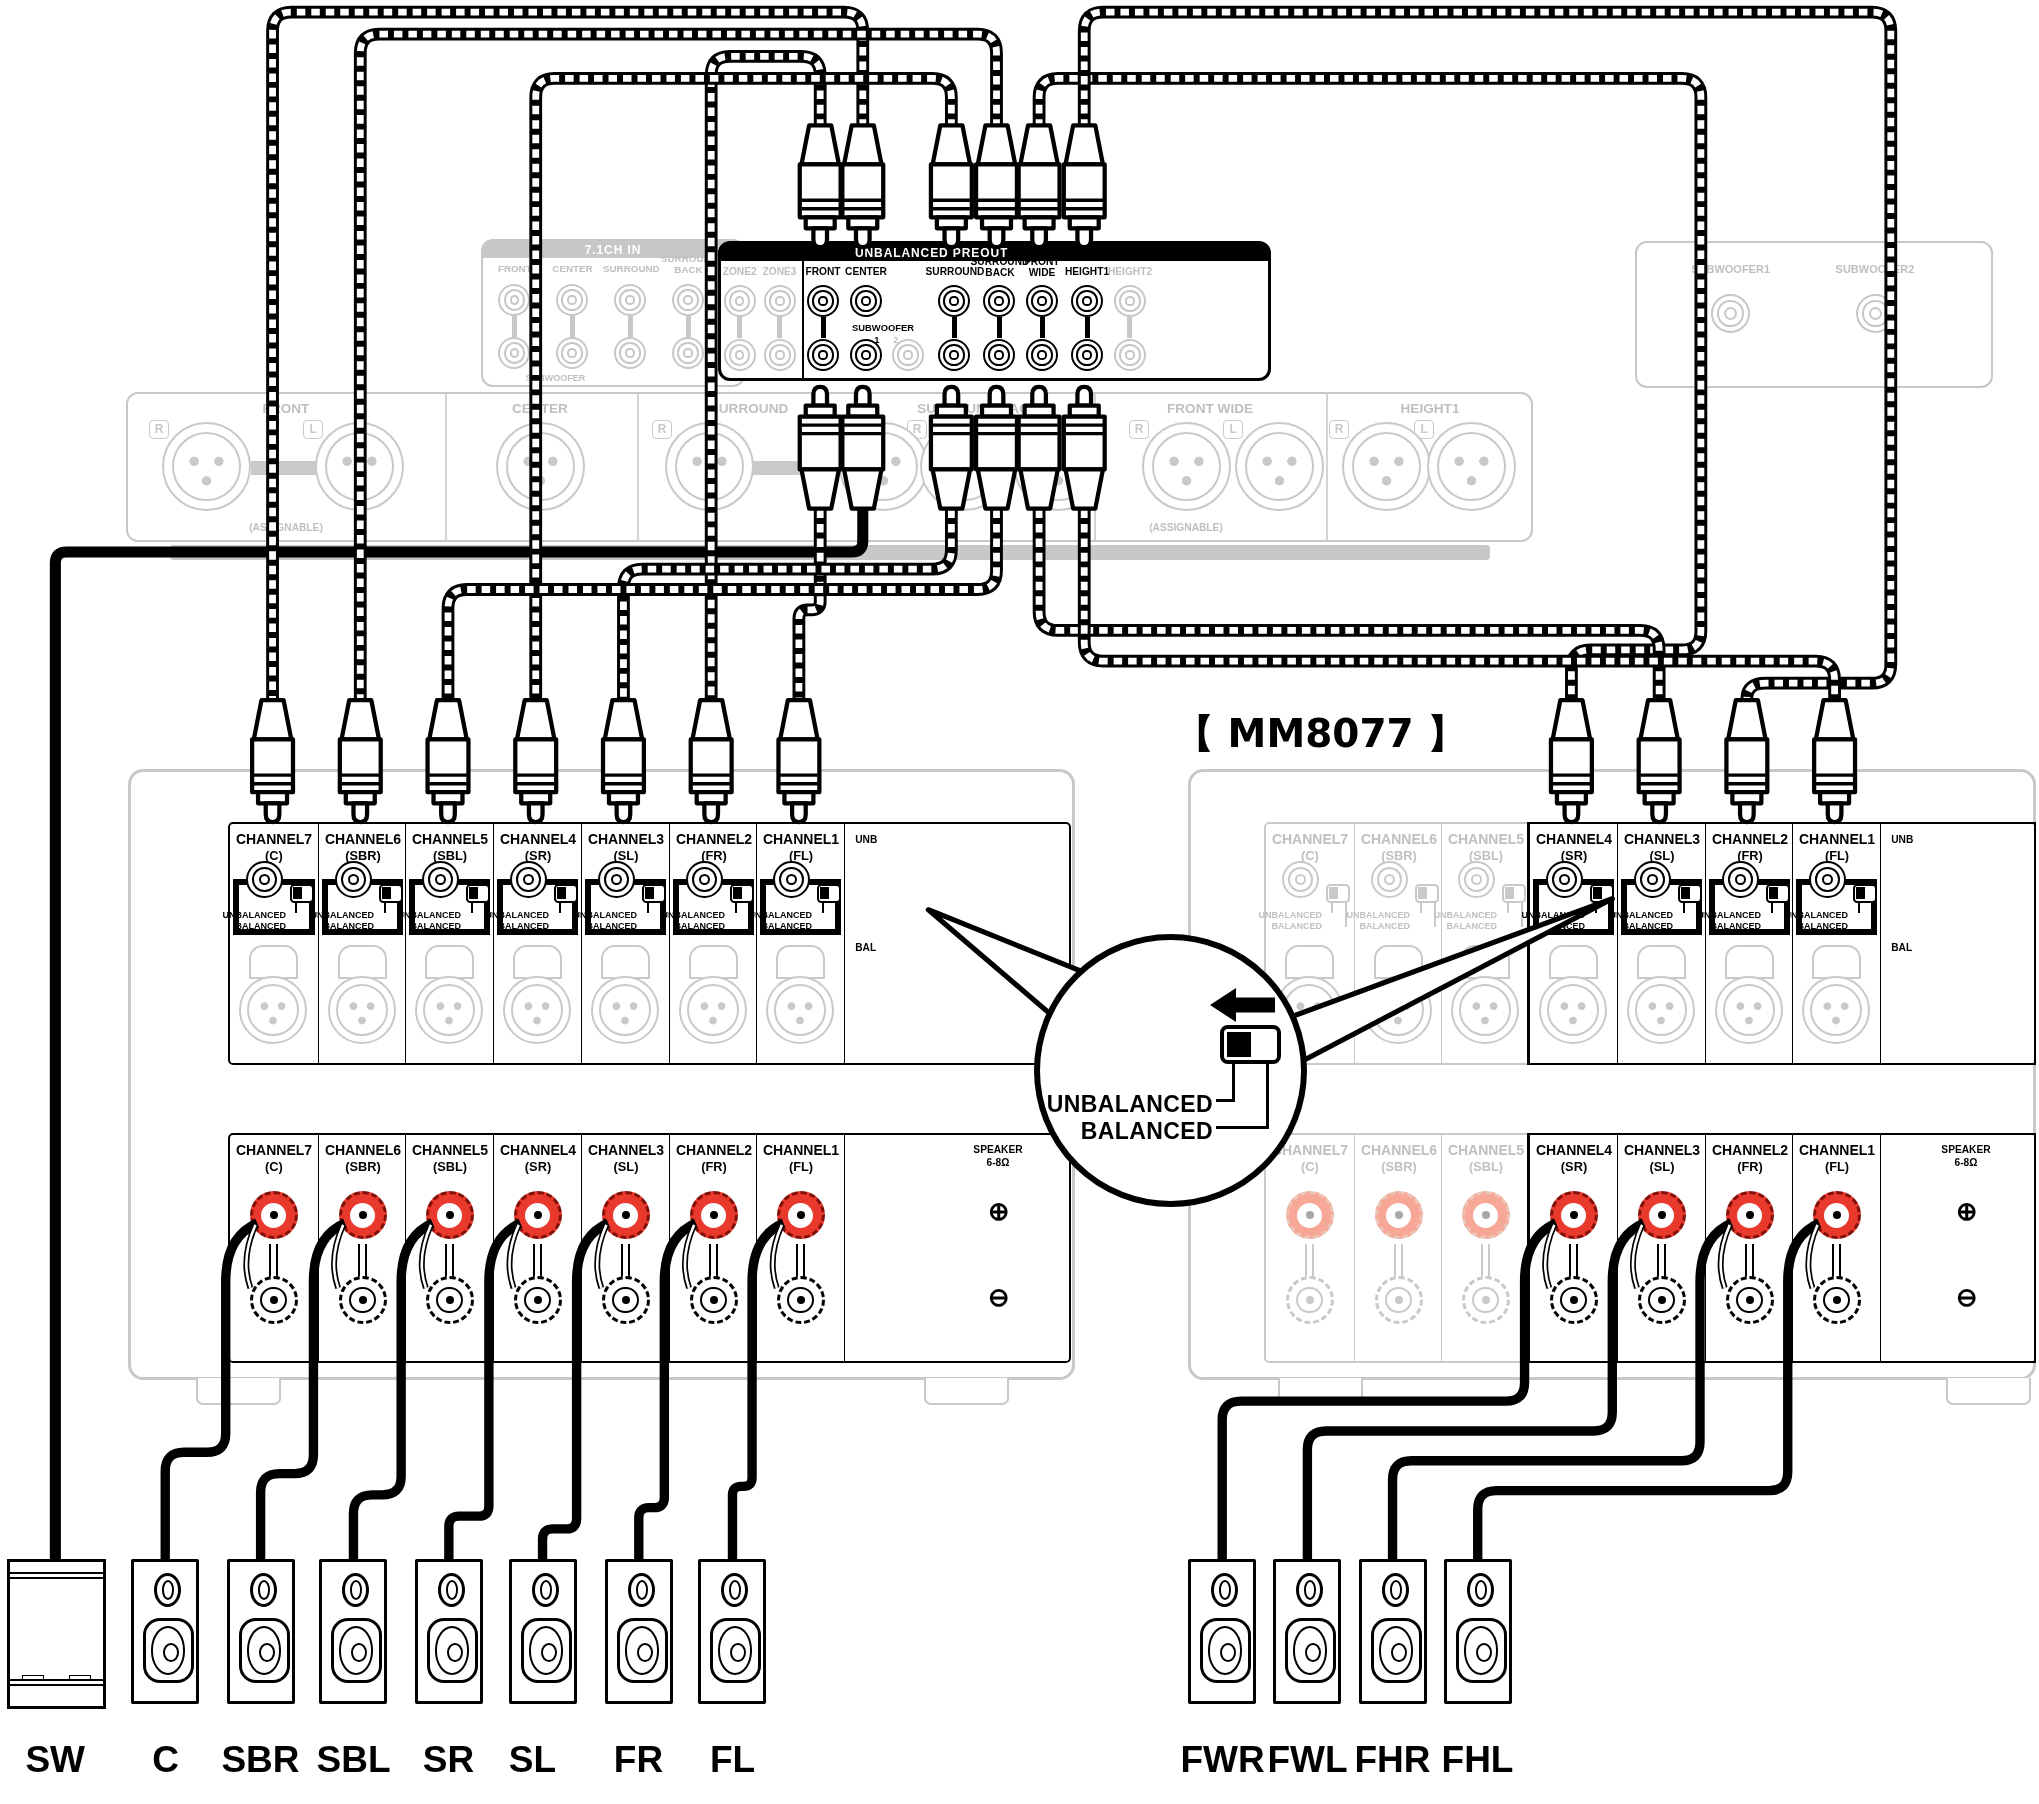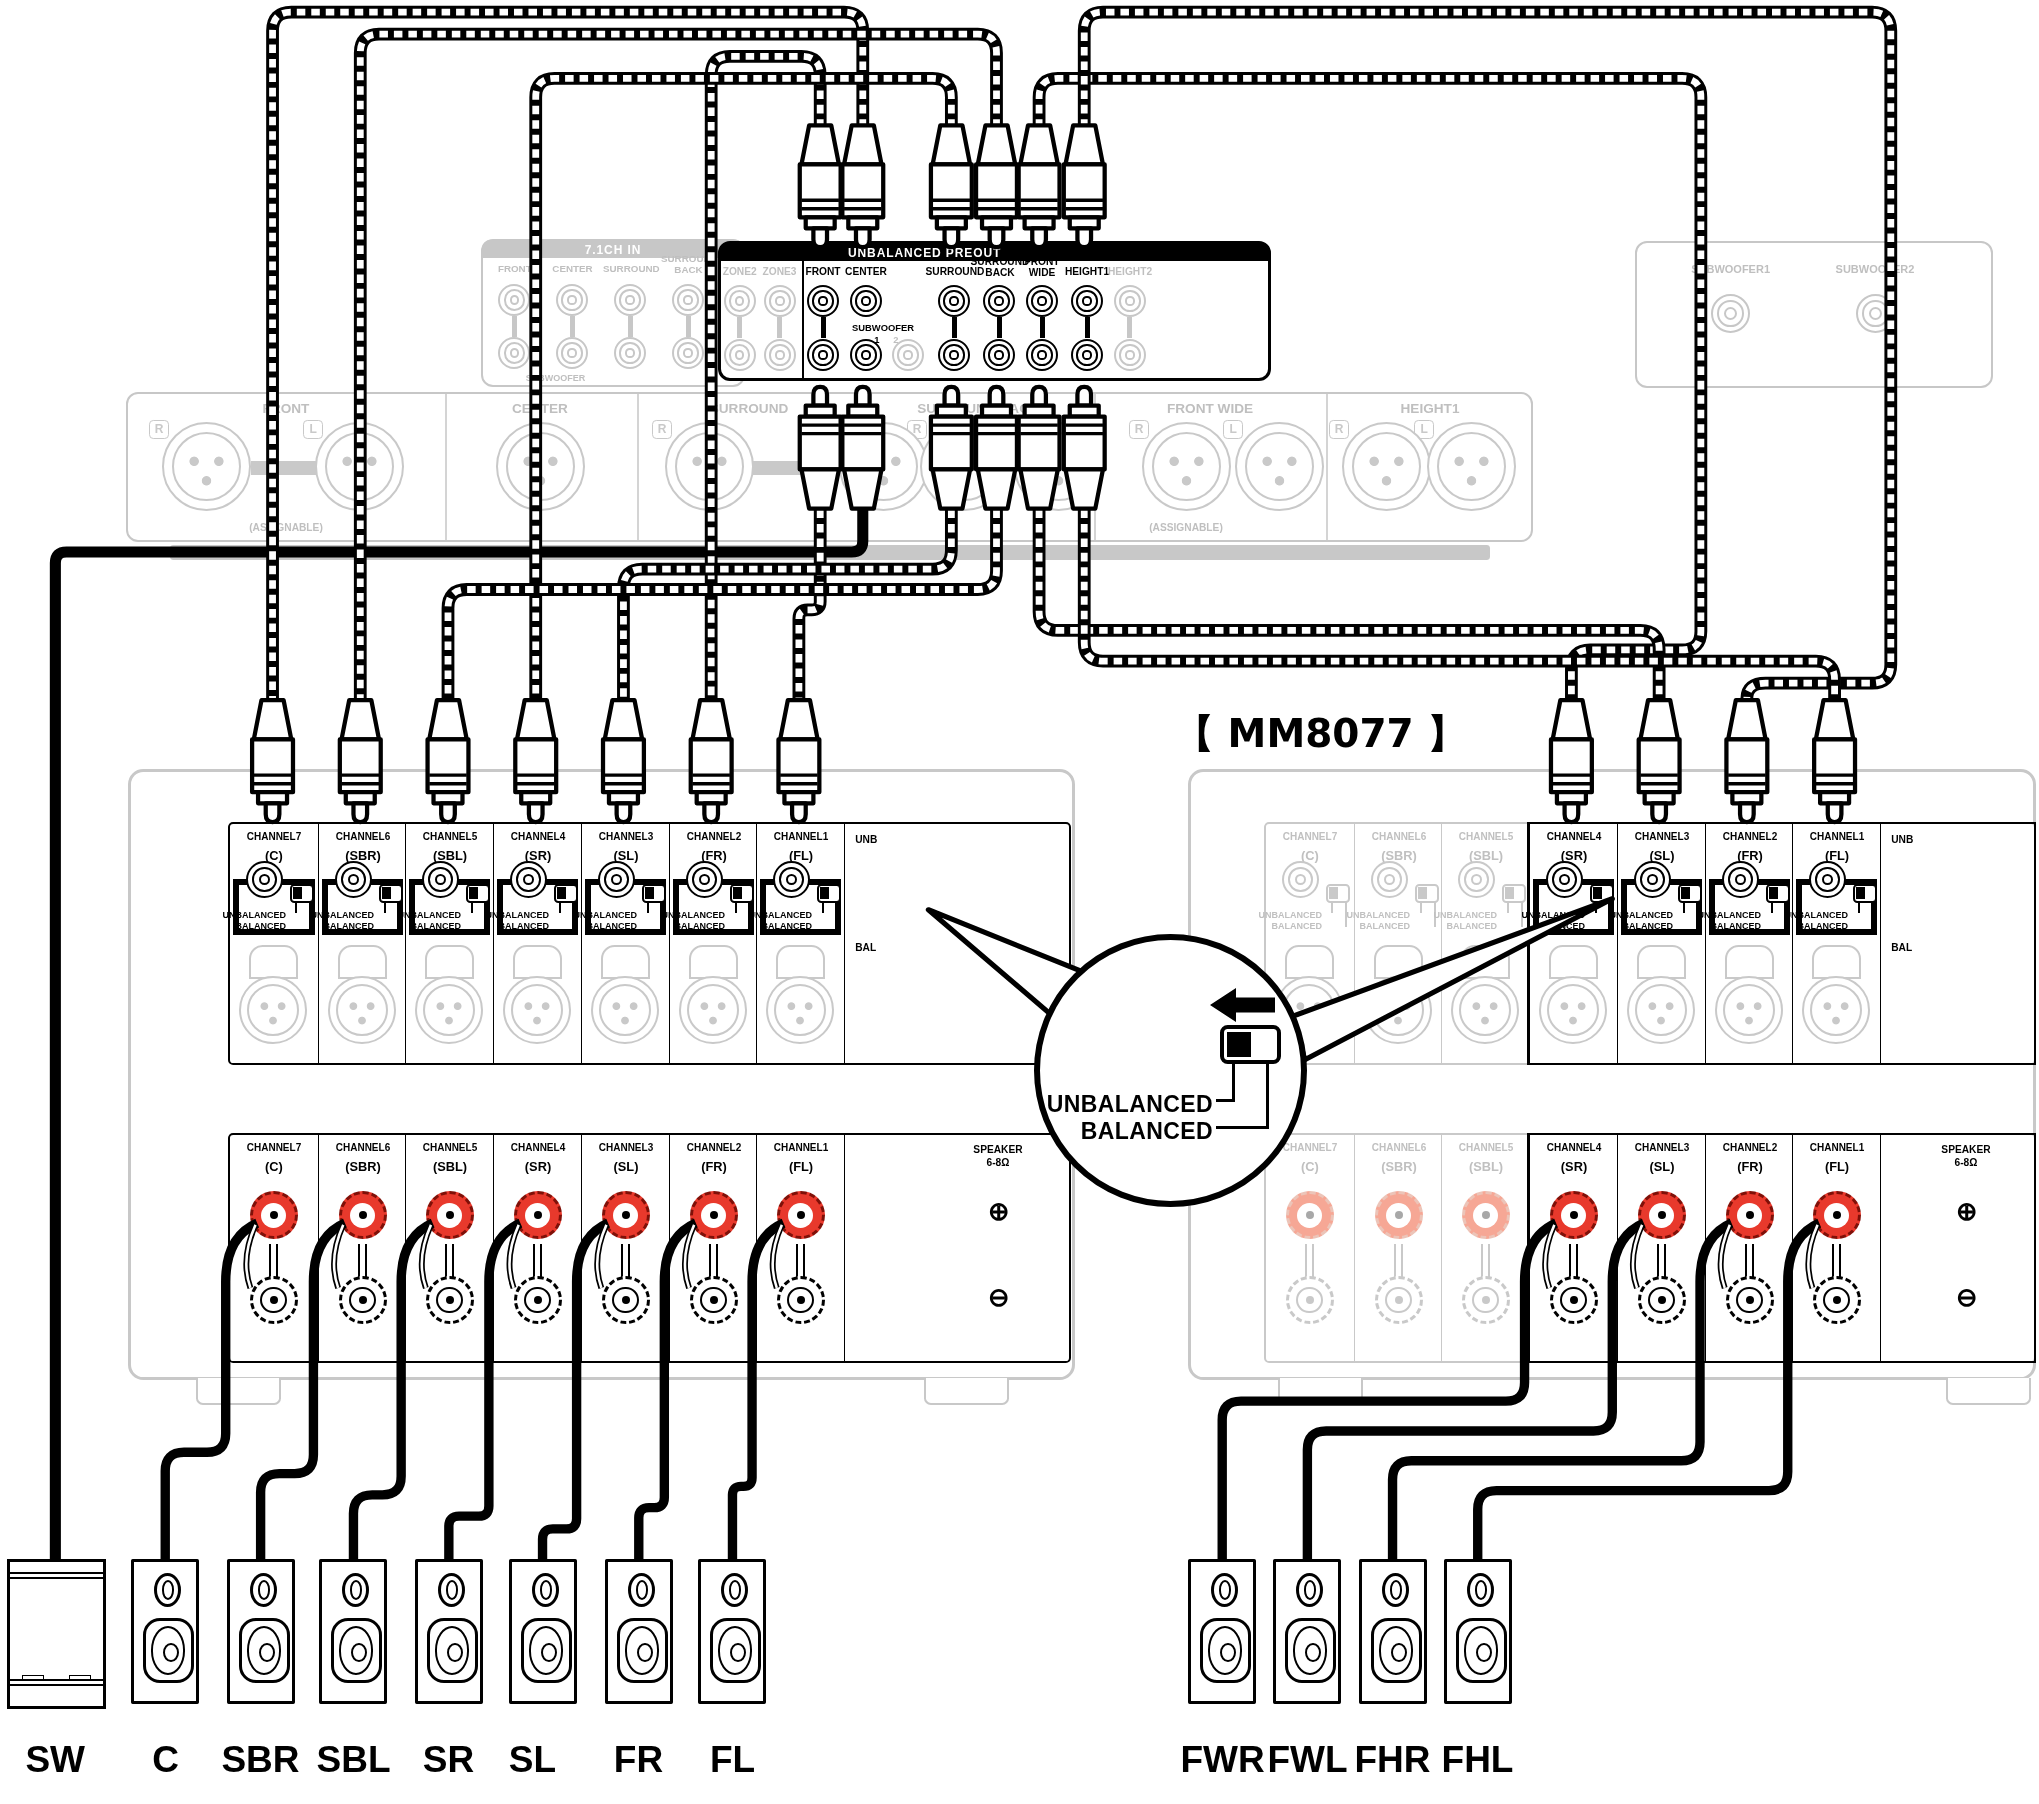--- a/index.html
+++ b/index.html
@@ -35,21 +35,21 @@
   .chassis{position:absolute;border:3.4px solid #c8c8c8;border-radius:15.3px;background:#fff}
   .foot{position:absolute;width:85px;height:27px;border:2.6px solid #c8c8c8;border-top:none;border-radius:0 0 6.8px 6.8px;background:#fff}
   .ipanel,.spanel{position:absolute;background:#fff}
   .pb{border:2.6px solid #000;border-radius:5.1px}
   .pg{border:2.6px solid #c9c9c9;border-radius:5.1px}
   .ov{position:absolute;border:2.6px solid #000;pointer-events:none}
   .chcol,.spcol{position:absolute;top:0;bottom:0;width:88px;border-left:1.7px solid #000}
   .first{border-left:none!important}
   .off{border-left-color:#c9c9c9}
   .off .t{color:#c0c0c0}
-  .cname{top:6.8px;left:0;width:88px;font-size:10px}
+  .cname{top:6.8px;left:0;width:88px;font-size:14px}
   .csub{top:24px;left:0;width:88px;font-size:12.8px}
   .cring{position:absolute;left:2.6px;right:2.6px;top:55px;height:56px;border:6px solid #000}
   .cjack{position:absolute;left:16px;top:37px;width:37px;height:37px;border-radius:50%;border:2.6px solid #000;background:#fff}
   .cjack::before{content:"";position:absolute;inset:4.3px;border-radius:50%;border:2.6px solid #000}
   .cjack::after{content:"";position:absolute;inset:11px;border-radius:50%;border:2.6px solid #000}
   .off .cjack,.off .cjack::before,.off .cjack::after{border-color:#c9c9c9}
   .csw{position:absolute;left:60px;top:60px;width:24px;height:19px;border:2.6px solid #000;border-radius:4.3px;background:#fff}
   .csw::before{content:"";position:absolute;left:0.9px;top:0.9px;width:9.4px;height:12px;background:#000}
   .csw::after{content:"";position:absolute;left:2.6px;top:17px;width:0;height:10.2px;border-left:2.6px solid #000}
   .off .csw{border-color:#c9c9c9}.off .csw::before{background:#c9c9c9}.off .csw::after{border-color:#c9c9c9}
@@ -176,21 +176,21 @@
 
 <div class="panel gyb" style="left:1635px;top:241px;width:358px;height:147px">
   <div class="t gt" style="left:25.6px;top:20.4px;width:136px;font-size:11px">SUBWOOFER1</div>
   <div class="t gt" style="left:170px;top:20.4px;width:136px;font-size:11px">SUBWOOFER2</div>
   <div class="rj rjg rjb" style="left:74px;top:51px"></div>
   <div class="rj rjg rjb" style="left:219px;top:51px"></div>
 </div>
 
 <div class="panel bkb" style="left:718px;top:241px;width:553px;height:140px">
   <div class="band bandb">
-      <div class="bandt" style="left:0;width:409px">UNBALANCED PREOUT</div>
+      <div class="bandt" style="left:7px;width:409px">UNBALANCED PREOUT</div>
     </div>
   <div class="t gt" style="left:-6.8px;top:22px;width:51px;font-size:10.2px">ZONE2</div>
   <div class="t gt" style="left:33px;top:22px;width:51px;font-size:10.2px">ZONE3</div>
   <div class="abs" style="left:81px;top:17px;bottom:0;width:1.7px;background:#000"></div>
   <div class="t tw2" style="left:72px;top:22px;width:60px;font-size:10.2px">FRONT</div>
   <div class="t tw2" style="left:115px;top:22px;width:60px;font-size:10.2px">CENTER</div>
   <div class="t tw2" style="left:204px;top:22px;width:60px;font-size:10.2px">SURROUND</div>
   <div class="t tw2" style="left:249px;top:12px;width:60px;font-size:10.2px">SURROUND BACK</div>
   <div class="t tw2" style="left:291px;top:12px;width:60px;font-size:10.2px">FRONT WIDE</div>
   <div class="t tw2" style="left:336px;top:22px;width:60px;font-size:10.2px">HEIGHT1</div>

